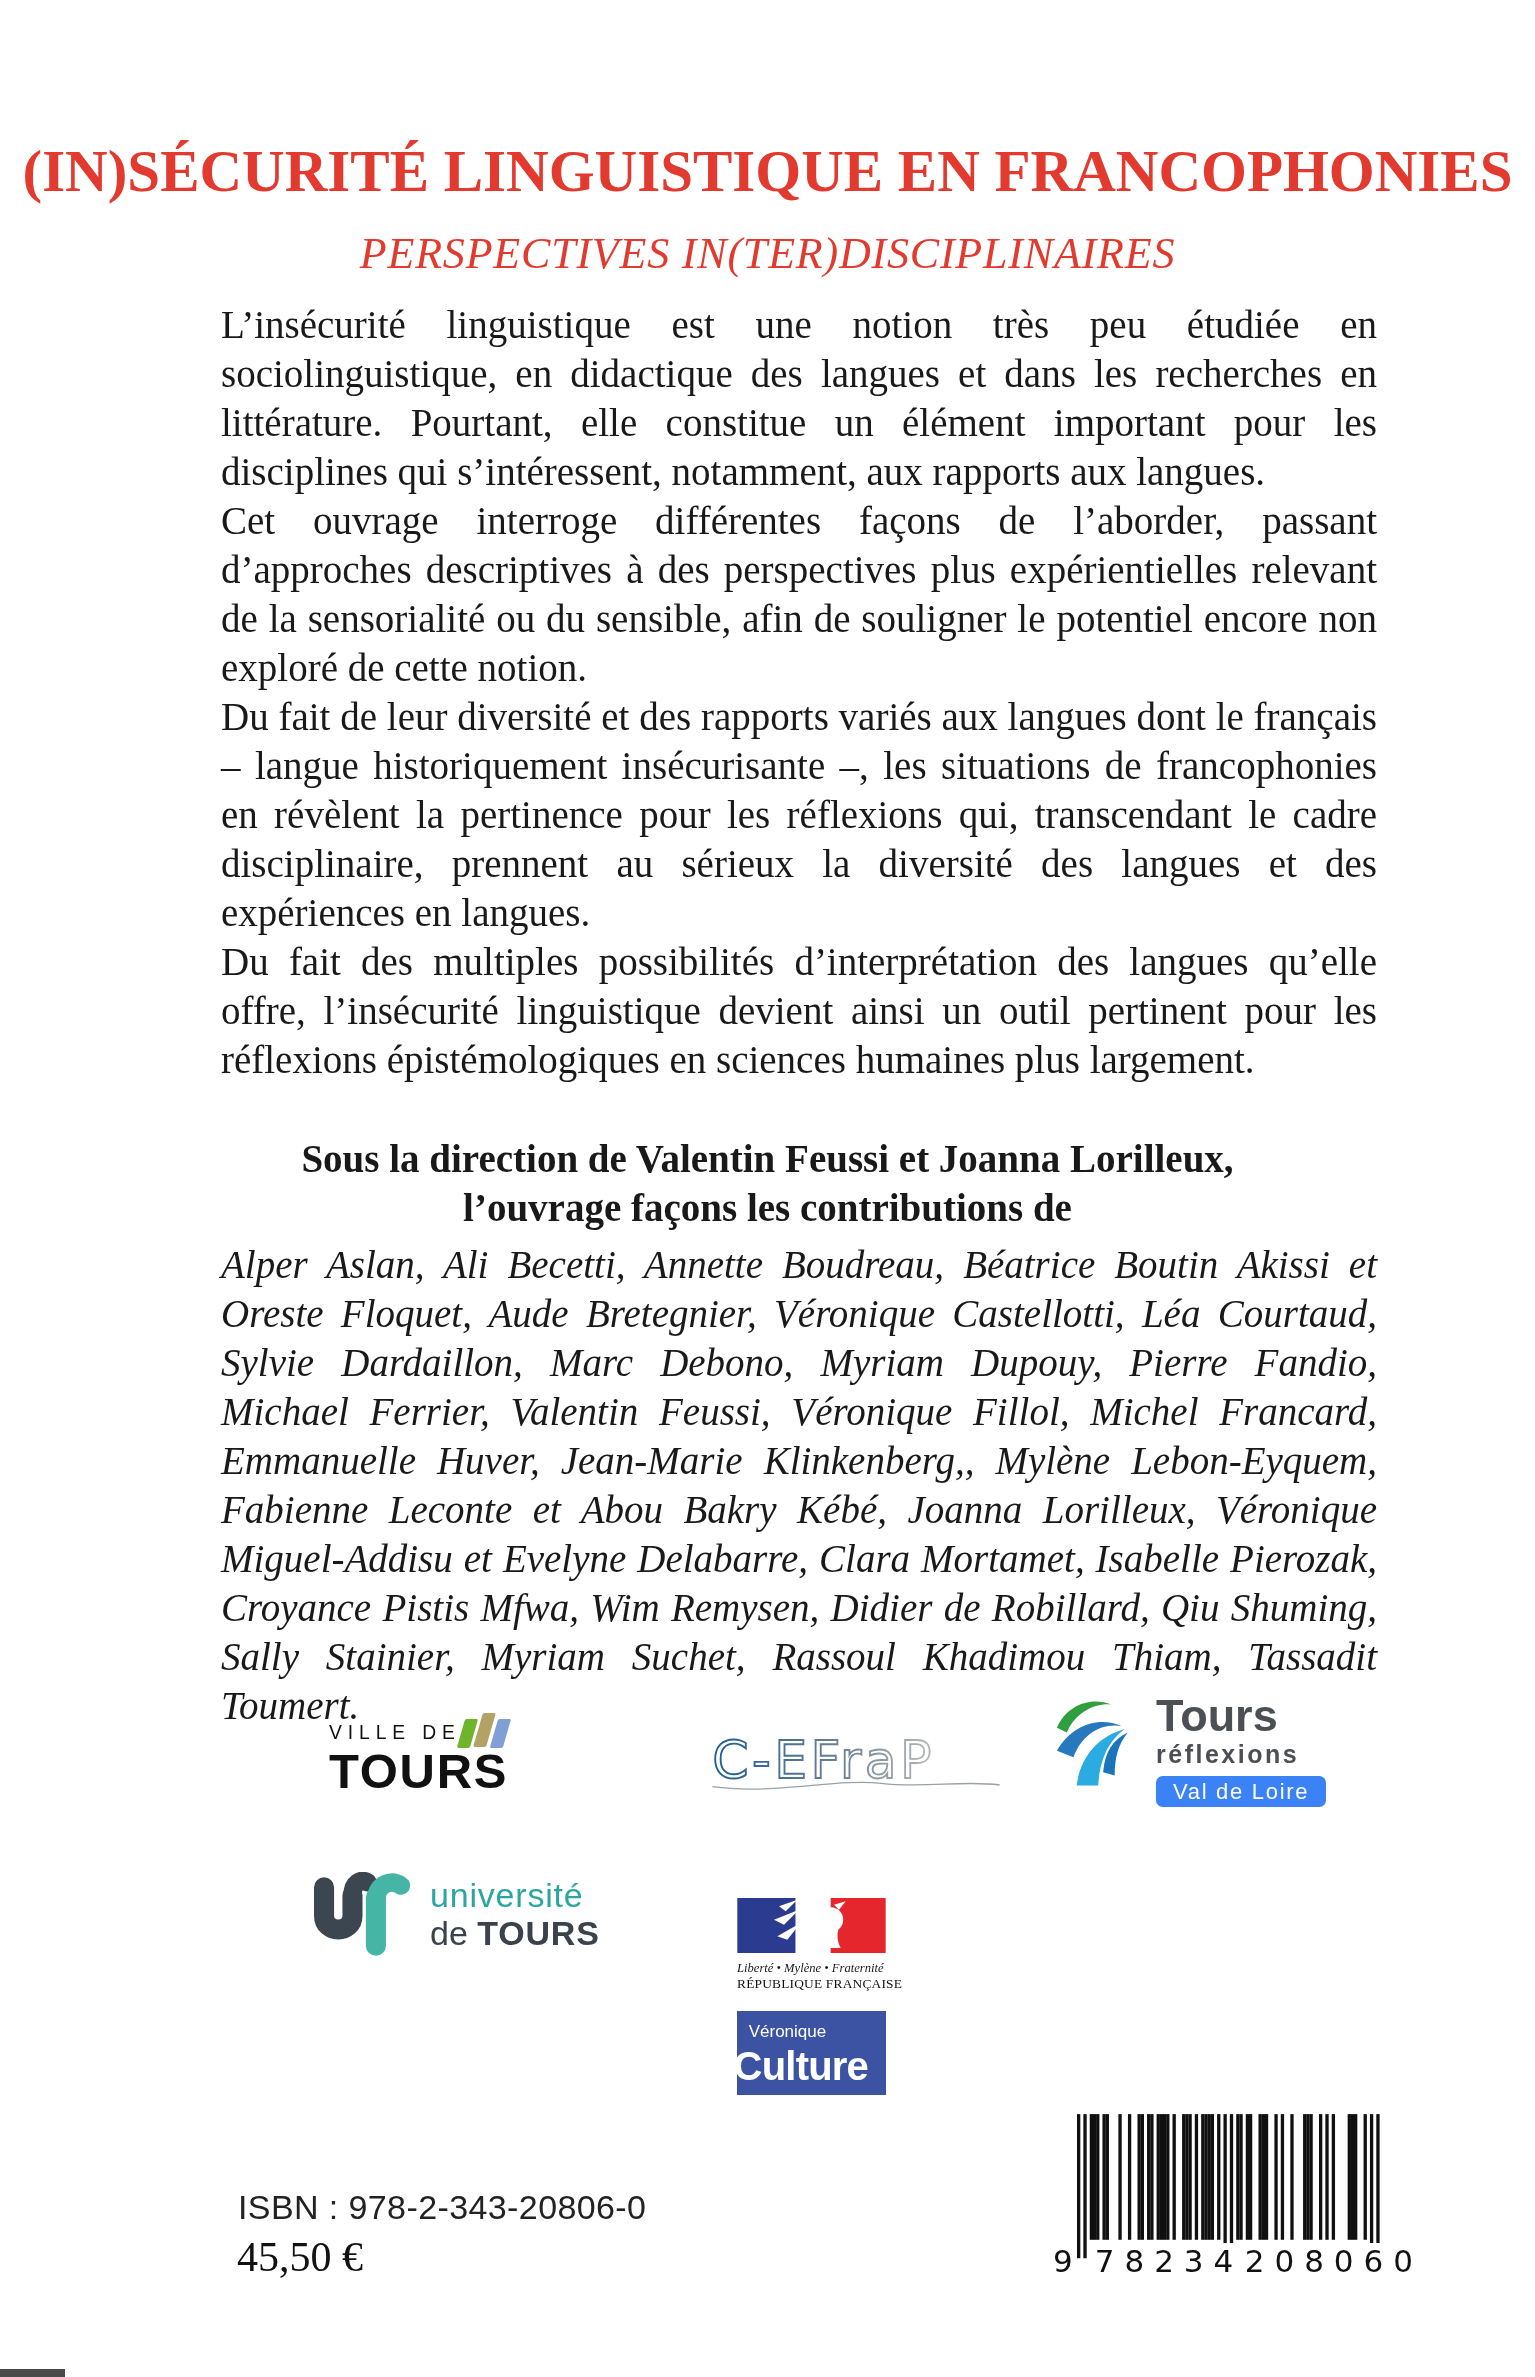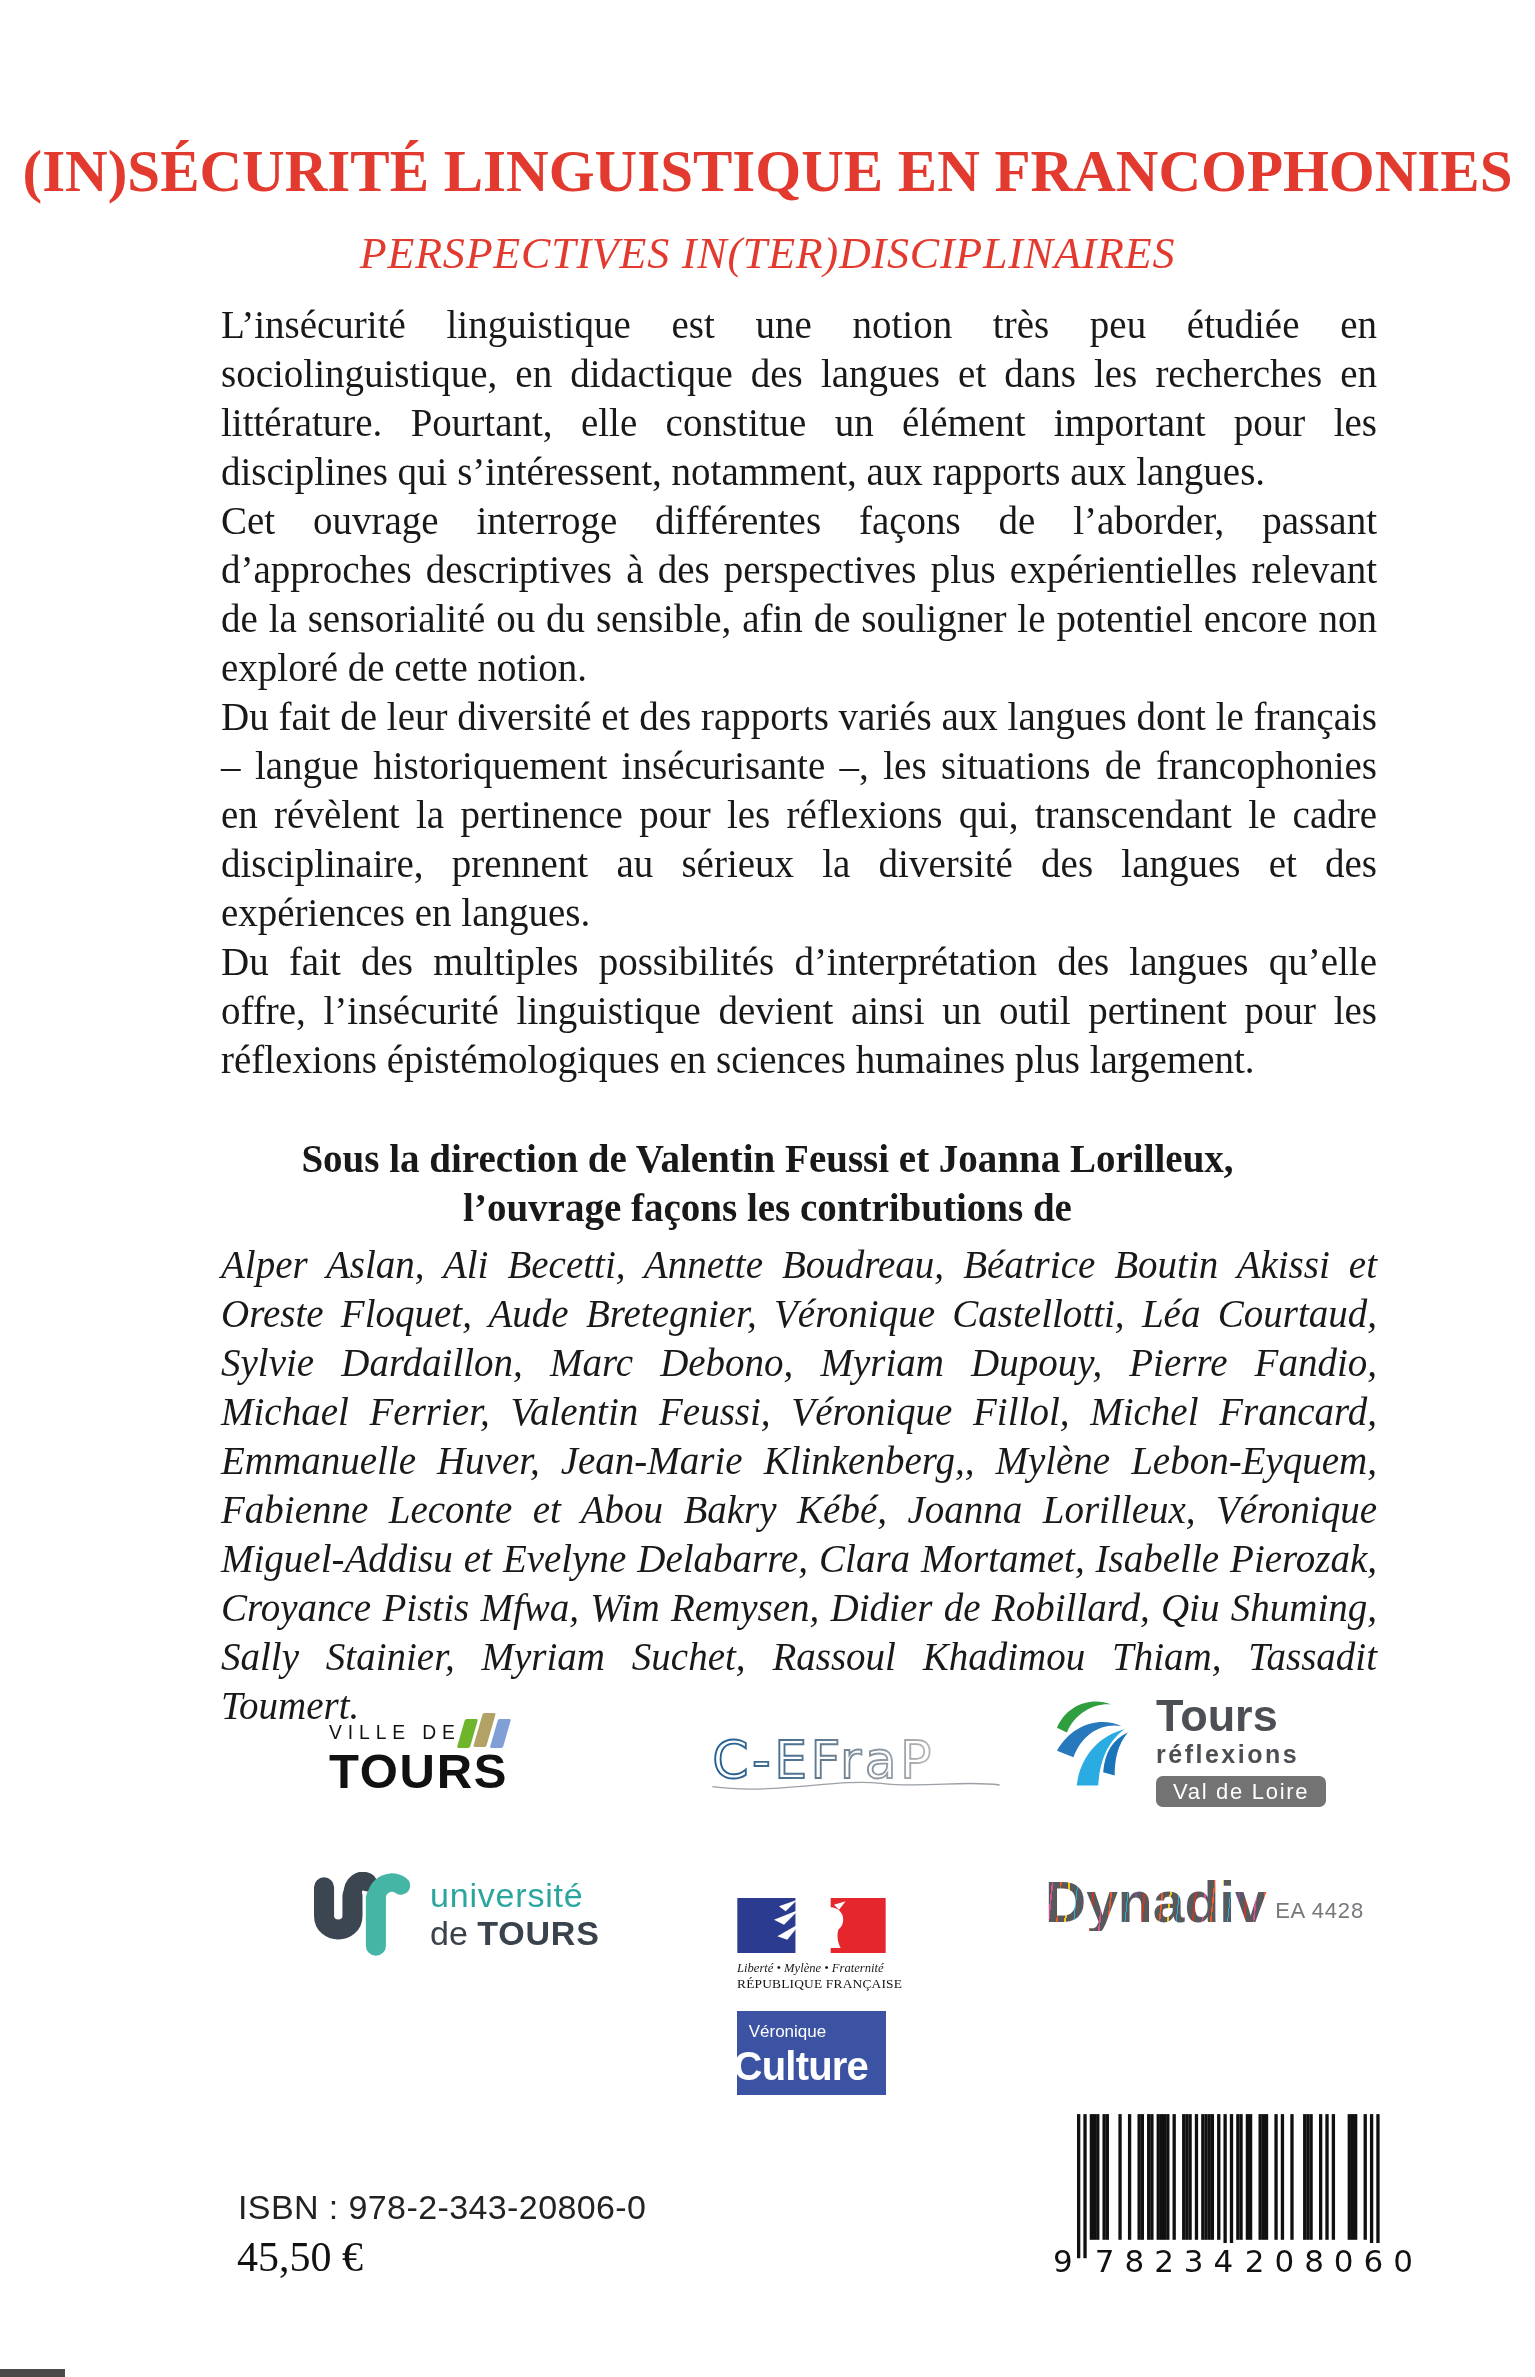--- a/index.html
+++ b/index.html
@@ -38,21 +38,21 @@
   .ville .tours{font-size:49px;font-weight:800;letter-spacing:1.7px;color:#111;line-height:1.02;}
 
   
   .ceffrap{left:709px;top:1726px;}
 
   
   .metropole{left:1052px;top:1693px;display:flex;align-items:flex-start;}
   .metropole .txt{margin-left:5px;display:flex;flex-direction:column;align-items:flex-start;}
   .metropole .t1{font-size:45px;font-weight:700;color:#4c4f54;line-height:1;}
   .metropole .t2{font-size:25px;font-weight:700;color:#4c4f54;letter-spacing:2.5px;margin-top:1.7px;}
-  .metropole .badge{margin-top:7.6px;background:#737373;color:#fff;border-radius:6.7px;
+  .metropole .badge{margin-top:7.6px;background:#3b82f6;color:#fff;border-radius:6.7px;
                     padding:2.5px 17px;font-size:22px;letter-spacing:1.7px;}
 
   
   .univ{left:309px;top:1872px;display:flex;align-items:center;}
   .univ .txt{margin-left:19px;}
   .univ .u1{font-size:34px;color:#2ba69e;letter-spacing:0.8px;line-height:1.15;}
   .univ .u2{font-size:34px;color:#3a424c;line-height:1.1;}
   .univ .u2 b{font-weight:800;letter-spacing:0.8px;}
 
   
@@ -179,24 +179,20 @@
       <path d="M116,8 L130,4 L122,14 Z" fill="#ffffff"></path>
     </svg>
     <div class="motto">Liberté • Mylène • Fraternité</div>
     <div class="rname">RÉPUBLIQUE FRANÇAISE</div>
     <div class="culture">
       <div class="min">Véronique</div>
       <div class="cul">Culture</div>
     </div>
   </div>
 
-  <div class="logo dynadiv">
-    <span class="word">Dynadiv</span>
-    <span class="ea">EA 4428</span>
-  </div>
 
   <div class="barcode">
     <svg id="barcode-bars" width="305" height="146" viewBox="0 0 364 174">
         <rect x="0.00" y="0" width="3.95" height="172" fill="#101010"></rect>
         <rect x="7.60" y="0" width="3.95" height="172" fill="#101010"></rect>
         <rect x="15.20" y="0" width="3.95" height="150" fill="#101010"></rect>
         <rect x="19.00" y="0" width="3.95" height="150" fill="#101010"></rect>
         <rect x="22.80" y="0" width="3.95" height="150" fill="#101010"></rect>
         <rect x="30.40" y="0" width="3.95" height="150" fill="#101010"></rect>
         <rect x="34.20" y="0" width="3.95" height="150" fill="#101010"></rect>

